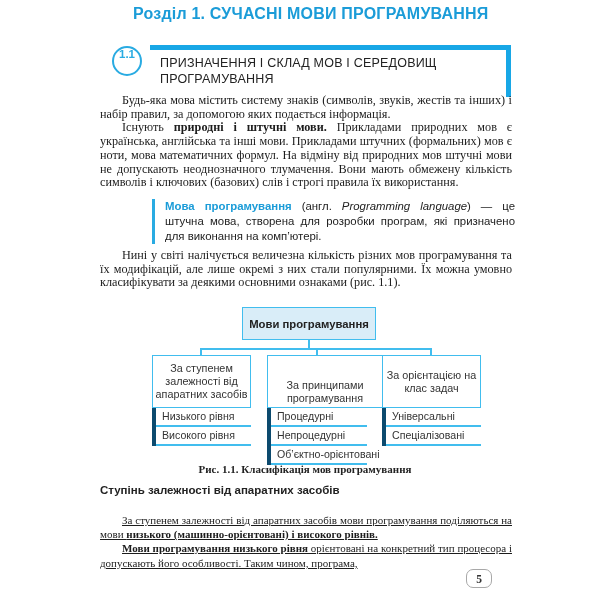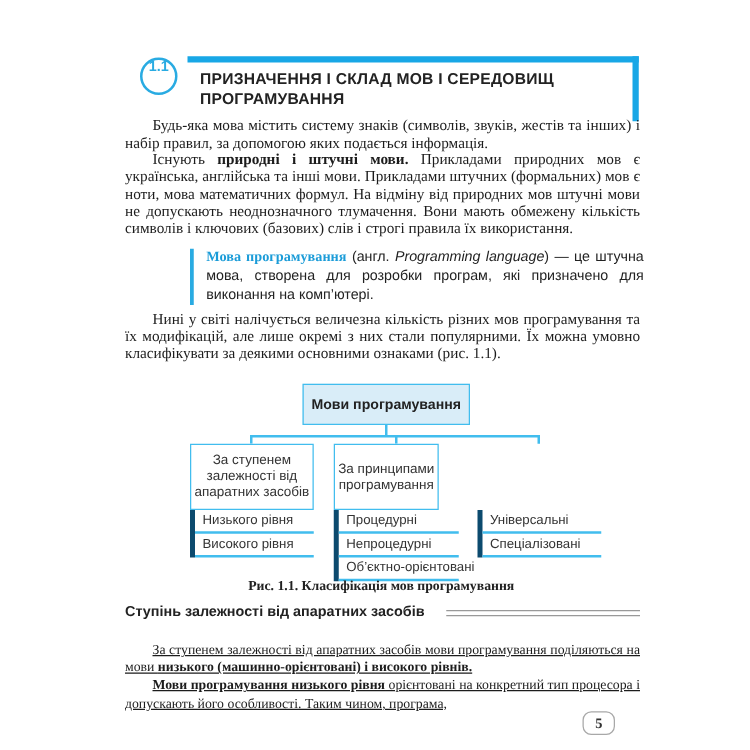--- a/index.html
+++ b/index.html
@@ -14,37 +14,37 @@
     color:#1b9cd8;letter-spacing:.2px;}
 
   
   .section-badge{position:absolute;left:112px;top:46px;width:30px;height:30px;
     border:2.5px solid #29abe2;border-radius:50%;box-sizing:border-box;
     display:flex;align-items:flex-start;justify-content:center;
     font-family:"Liberation Sans",sans-serif;font-weight:bold;font-size:11.5px;color:#29abe2;}
   .section-title-box{position:absolute;left:150px;top:45px;width:342px;height:42px;
     border-top:5px solid #18a7e6;border-right:5px solid #18a7e6;
     padding:5px 4px 0 10px;box-sizing:content-box;}
-  .section-title{font-family:"Liberation Sans",sans-serif;font-weight:bold;
+  .section-title{font-family:"Liberation Sans",sans-serif;font-weight:normal;
     font-size:12.5px;line-height:16px;color:#222;letter-spacing:.2px;}
 
   
   .body-block{position:absolute;left:100px;width:412px;text-align:justify;
     font-size:12.2px;line-height:13.7px;}
   .body-block p{margin:0;text-indent:22px;}
   #block1{top:94px;}
   #block3{top:249px;}
   #block4{top:513px;font-size:11px;line-height:14.2px;text-decoration:underline;}
 
   
   .def-box{position:absolute;left:152px;top:199px;width:350px;
     border-left:3px solid #29abe2;padding-left:10px;
     font-family:"Liberation Sans",sans-serif;font-size:11.4px;line-height:15px;
     color:#222;text-align:justify;}
-  .def-term{color:#1b9cd8;font-weight:bold;font-family:Liberation Serif, serif;}
+  .def-term{color:#1b9cd8;font-weight:bold;}
 
   
   .diagram{position:absolute;left:4px;top:305px;width:600px;height:158px;
     font-family:"Liberation Sans",sans-serif;color:#333;}
   .dg-root{position:absolute;left:238px;top:2px;width:134px;height:33px;
     background:#d9edf8;border:1.5px solid #41bdee;box-sizing:border-box;
     display:flex;align-items:center;justify-content:center;
     font-size:11.3px;font-weight:bold;color:#222;}
   .dg-line{position:absolute;background:#41bdee;}
   .dg-box{position:absolute;top:50px;height:53px;background:#fff;
@@ -53,36 +53,37 @@
     font-size:10.8px;line-height:13px;color:#333;padding:2px;}
   .dg-leaves{position:absolute;top:103px;border-left:4px solid #0c4a6e;box-sizing:border-box;}
   .dg-leaf{height:17px;line-height:17px;border-bottom:2px solid #41bdee;
     padding-left:6px;font-size:10.6px;color:#333;white-space:nowrap;}
 
   .fig-caption{position:absolute;left:95px;top:463px;width:420px;text-align:center;
     font-size:11px;font-weight:bold;color:#222;}
 
   
   .subheading-row{position:absolute;left:100px;top:484px;width:412px;
-    display:flex;align-items:center;gap:17px;}
+    display:flex;align-items:flex-start;gap:17px;flex-direction:column;}
   .subheading{font-family:"Liberation Sans",sans-serif;font-weight:bold;
     font-size:11.5px;color:#222;white-space:nowrap;}
   .double-rule{flex:1;height:3px;border-top:1px solid #999;border-bottom:1px solid #999;}
 
   
   .page-num{position:absolute;left:466px;top:569px;width:26px;height:19px;
     border:1.2px solid #a8a8a8;border-radius:7px;box-sizing:border-box;
     display:flex;align-items:center;justify-content:center;
     font-size:11.5px;font-weight:600;color:#333;}
 </style>
 </head>
 <body>
 
 <div class="page">
 
+  <div class="chapter-title">Розділ 1. СУЧАСНІ МОВИ ПРОГРАМУВАННЯ</div>
 
   <div class="section-badge">
     <span>1.1</span>
   </div>
   <div class="section-title-box">
     <div class="section-title">ПРИЗНАЧЕННЯ І СКЛАД МОВ І СЕРЕДОВИЩ ПРОГРАМУВАННЯ</div>
   </div>
 
   <div class="body-block" id="block1">
     <p><span>Будь-яка мова містить систему знаків (символів, звуків, жестів та інших) і набір правил, за допомогою яких подається інформація.</span></p>
@@ -102,22 +103,25 @@
 
     <div class="dg-line" style="left:304px;top:35px;width:2px;height:8px;"></div>
     <div class="dg-line" style="left:196px;top:43px;width:232px;height:2px;"></div>
     <div class="dg-line" style="left:196px;top:43px;width:2px;height:7px;"></div>
     <div class="dg-line" style="left:312px;top:43px;width:2px;height:7px;"></div>
     <div class="dg-line" style="left:426px;top:43px;width:2px;height:7px;"></div>
 
     <div class="dg-box" style="left:148px;width:99px;">
       <span>За ступенем залежності від апаратних засобів</span>
     </div>
-    <div class="dg-box" style="left:263px;width:84px;">
+    <div class="dg-box" style="left:263px;width:116px;align-items:flex-end;">
       <span>За принципами програмування</span>
+    </div>
+    <div class="dg-box" style="left:378px;width:99px;">
+      <span>За орієнтацією на клас задач</span>
     </div>
 
     <div class="dg-leaves" style="left:148px;width:99px;">
       <div class="dg-leaf">Низького рівня</div>
       <div class="dg-leaf">Високого рівня</div>
     </div>
     <div class="dg-leaves" style="left:263px;width:100px;">
       <div class="dg-leaf">Процедурні</div>
       <div class="dg-leaf">Непроцедурні</div>
       <div class="dg-leaf">Об’єктно-орієнтовані</div>

